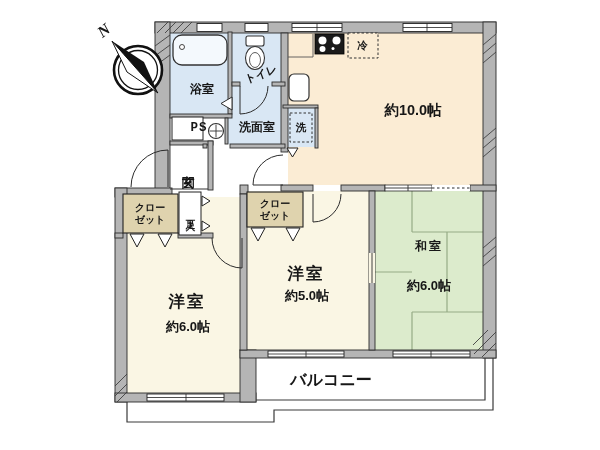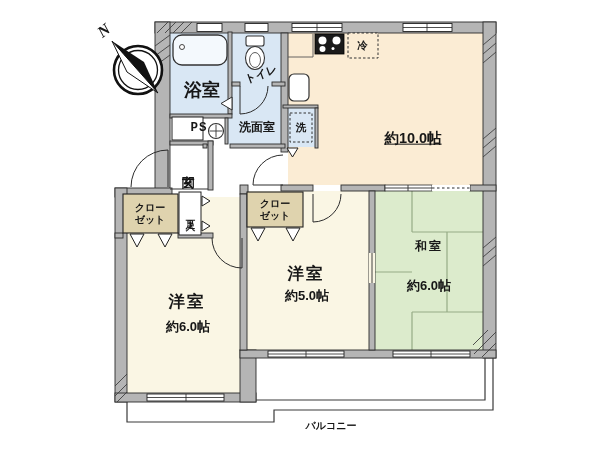--- a/index.html
+++ b/index.html
@@ -197,43 +197,43 @@
   <g>
     <circle cx="138" cy="70" r="24" fill="#fff" stroke="#111" stroke-width="2.6"></circle>
     <circle cx="138" cy="70" r="19.5" fill="none" stroke="#111" stroke-width="1.3"></circle>
     <path d="M112,41 L127,72 L158,93 Z" fill="#fff" stroke="#111" stroke-width="1"></path>
     <path d="M112,41 L144,62 L158,93 Z" fill="#111"></path>
   </g>
 </svg>
 
   <div class="lbl" style="left:104px;top:31px;font-size:16px;font-style:italic;transform:translate(-50%,-50%) rotate(-38deg);font-family:'Liberation Serif',serif;">N</div>
 
-  <div class="lbl" style="left:413px;top:138px;font-size:14.5px;text-decoration:underline;">約10.0帖</div>
+  <div class="lbl" style="left:413px;top:110px;font-size:14.5px;">約10.0帖</div>
 
   <div class="lbl" style="left:187px;top:301px;font-size:16.5px;letter-spacing:2px;">洋室</div>
   <div class="lbl" style="left:188px;top:327px;font-size:13px;">約6.0帖</div>
 
   <div class="lbl" style="left:306px;top:273px;font-size:16.5px;letter-spacing:2px;">洋室</div>
   <div class="lbl" style="left:307px;top:296px;font-size:13px;text-align:right;">約5.0帖</div>
 
   <div class="lbl" style="left:429px;top:247px;font-size:12px;letter-spacing:2px;">和室</div>
   <div class="lbl" style="left:429px;top:286px;font-size:13px;">約6.0帖</div>
 
-  <div class="lbl" style="left:202px;top:90px;font-size:18px;">浴室</div>
+  <div class="lbl" style="left:202px;top:90px;font-size:12px;">浴室</div>
   <div class="lbl" style="left:261px;top:74px;font-size:11px;transform:translate(-50%,-50%) rotate(-20deg);">トイレ</div>
   <div class="lbl" style="left:257px;top:128px;font-size:12px;">洗面室</div>
   <div class="lbl" style="left:199px;top:128px;font-size:12.5px;letter-spacing:1px;font-family:Liberation Mono, monospace;">PS</div>
   <div class="lbl vert" style="left:188px;top:166px;font-size:12.5px;">玄関</div>
   <div class="lbl vert" style="left:190px;top:213px;font-size:9.5px;">下足入</div>
 
   <div class="lbl" style="left:150px;top:213px;font-size:10px;">
     <div>クロー</div>
     <div>ゼット</div>
   </div>
   <div class="lbl" style="left:275px;top:209px;font-size:10px;">
     <div>クロー</div>
     <div>ゼット</div>
   </div>
 
   <div class="lbl" style="left:301px;top:127px;font-size:10.5px;">洗</div>
   <div class="lbl" style="left:362.5px;top:45px;font-size:10.5px;">冷</div>
-  <div class="lbl" style="left:331px;top:380px;font-size:10px;font-weight:bold;margin-top:46px;">バルコニー</div>
+  <div class="lbl" style="left:331px;top:380px;font-size:16px;font-weight:bold;">バルコニー</div>
 </div>
 
 </body></html>

